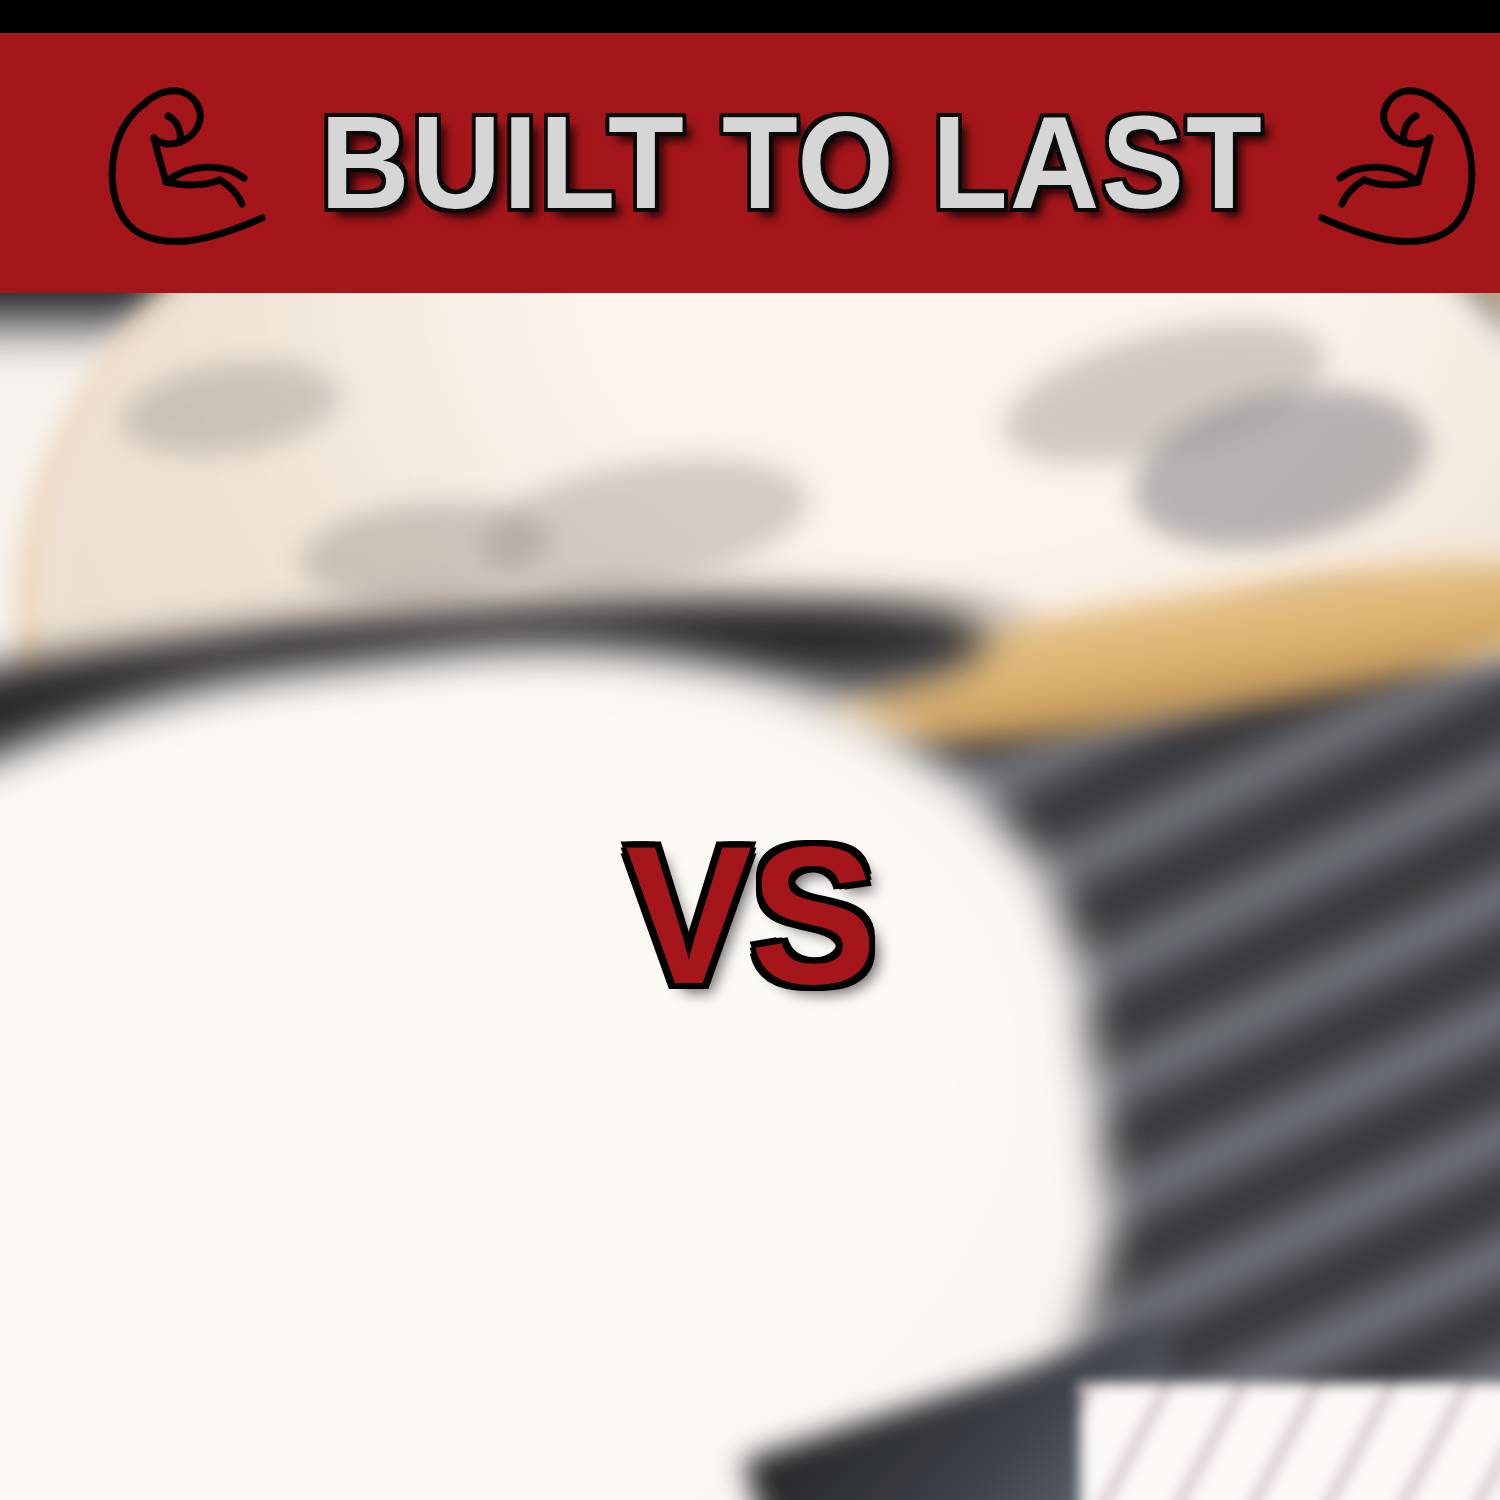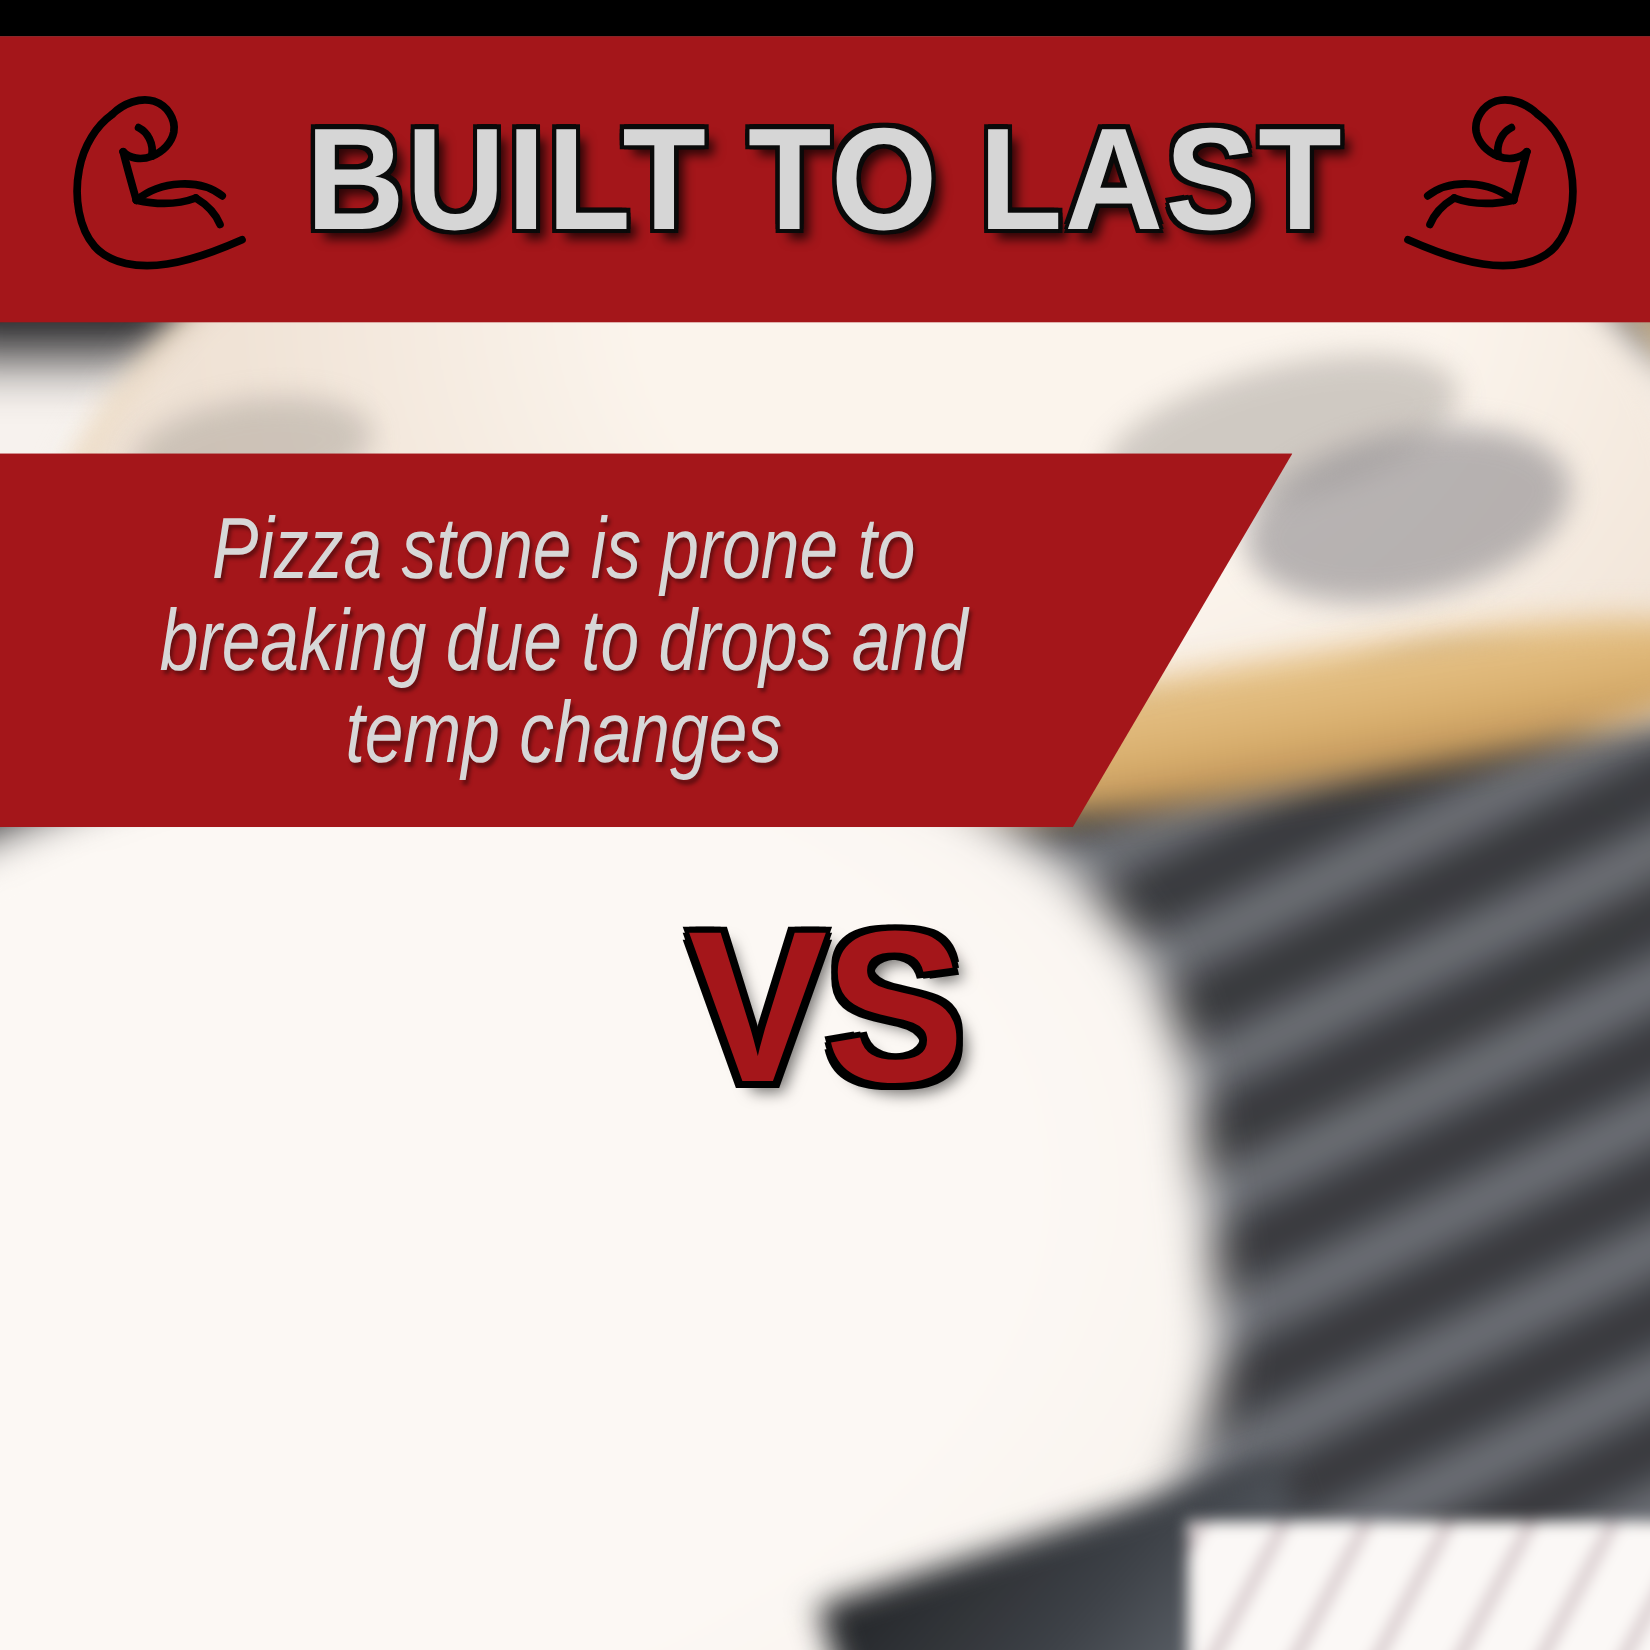--- a/index.html
+++ b/index.html
@@ -117,21 +117,21 @@
   }
   .veil{left:0;top:0;width:1500px;height:1467px;background:rgba(255,255,255,.02);}
 
   
   #topstrip{position:absolute;left:0;top:0;width:1500px;height:33px;background:#000;}
 
   
   #header{
     position:absolute;left:0;top:33px;width:1500px;height:260px;
     background:#A4161A;
-    display:flex;align-items:center;justify-content:center;
+    display:flex;align-items:center;justify-content:flex-end;
   }
   .arm{width:200px;height:190px;flex:0 0 auto;}
   .arm svg{display:block;width:100%;height:100%;}
   .arm.right{transform:scaleX(-1);}
   #header-title{
     flex:0 1 auto;
     font-family:"Liberation Sans",sans-serif;
     font-weight:bold;
     font-size:132px;
     line-height:1;
@@ -252,20 +252,17 @@
                  C86 78 76 76 70 70"></path>
         <path d="M70 70 C74 86 78 100 82 114"></path>
         <path d="M82 114 C104 96 140 94 160 110"></path>
         <path d="M82 114 C100 118 120 118 136 112"></path>
         <path d="M136 112 C146 118 154 126 158 136"></path>
         <path d="M96 74 C98 62 92 52 84 48"></path>
       </svg>
     </span>
   </div>
 
-  <div id="callout-stone" class="callout">
-    <p>Pizza stone is prone to breaking due to drops and temp changes</p>
-  </div>
 
   <div id="vs">VS</div>
 
 
 </div>
 
 </body></html>

